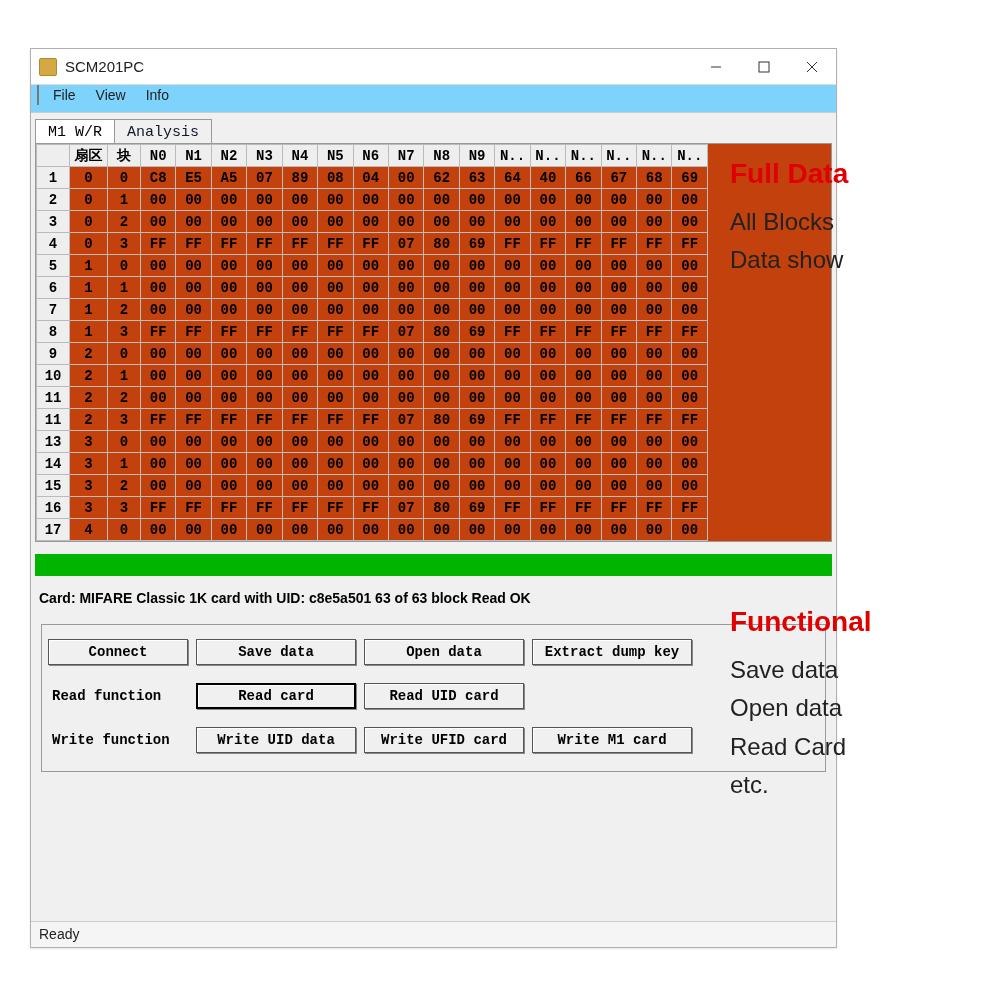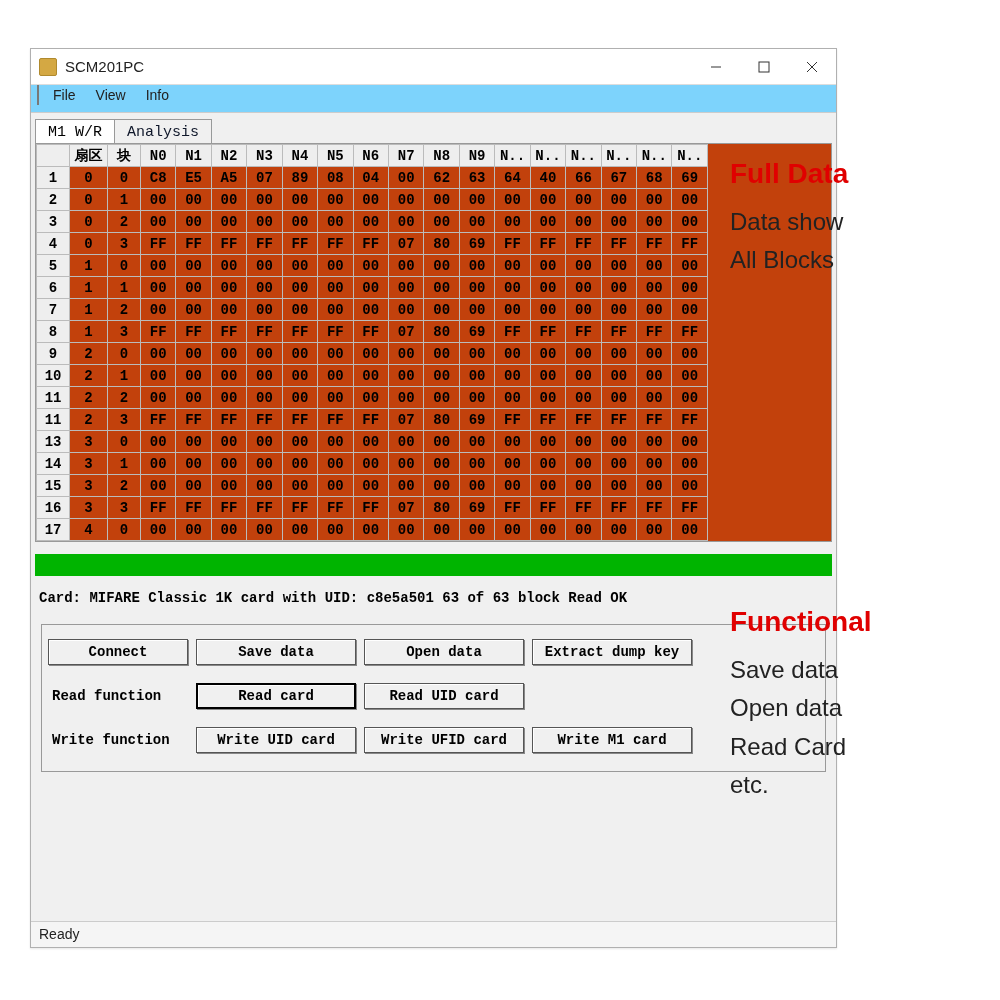--- a/index.html
+++ b/index.html
@@ -101,21 +101,21 @@
   table.grid .corner { background: #eee; width: 28px; }
   .col-sec { width: 32px; }
   .col-blk { width: 28px; }
   .col-n { width: 30px; }
   .greenbar {
     height: 22px;
     background: #00b400;
     margin: 12px 4px 8px 4px;
   }
   .statusline {
-    font-family: Liberation Mono, monospace;
+    font-family: Liberation Sans, sans-serif;
     font-weight: bold;
     font-size: 14px;
     padding: 6px 8px 14px 8px;
     color: #000;
   }
   .btnpanel {
     border: 1px solid #999;
     margin: 4px 10px 10px 10px;
     padding: 14px 6px 18px 6px;
     background: #f0f0f0;
@@ -602,32 +602,32 @@
     <div class="winbutton">Save data</div>
     <div class="winbutton">Open data</div>
     <div class="winbutton">Extract dump key</div>
 
     <div class="label">Read function</div>
     <div class="winbutton hl">Read card</div>
     <div class="winbutton">Read UID card</div>
     <div></div>
 
     <div class="label">Write function</div>
-    <div class="winbutton">Write UID card</div>
+    <div class="winbutton">Write UID data</div>
     <div class="winbutton">Write UFID card</div>
     <div class="winbutton">Write M1 card</div>
   </div>
 
   <div class="statusbar">Ready</div>
 </div>
 
 <div class="anno anno1">
   <div class="hdr">Full Data</div>
+  <div class="sub">All Blocks</div>
   <div class="sub">Data show</div>
-  <div class="sub">All Blocks</div>
 </div>
 <div class="anno anno2">
   <div class="hdr">Functional</div>
   <div class="sub">Save data</div>
   <div class="sub">Open data</div>
   <div class="sub">Read Card</div>
   <div class="sub">etc.</div>
 </div>
 
 </body></html>

